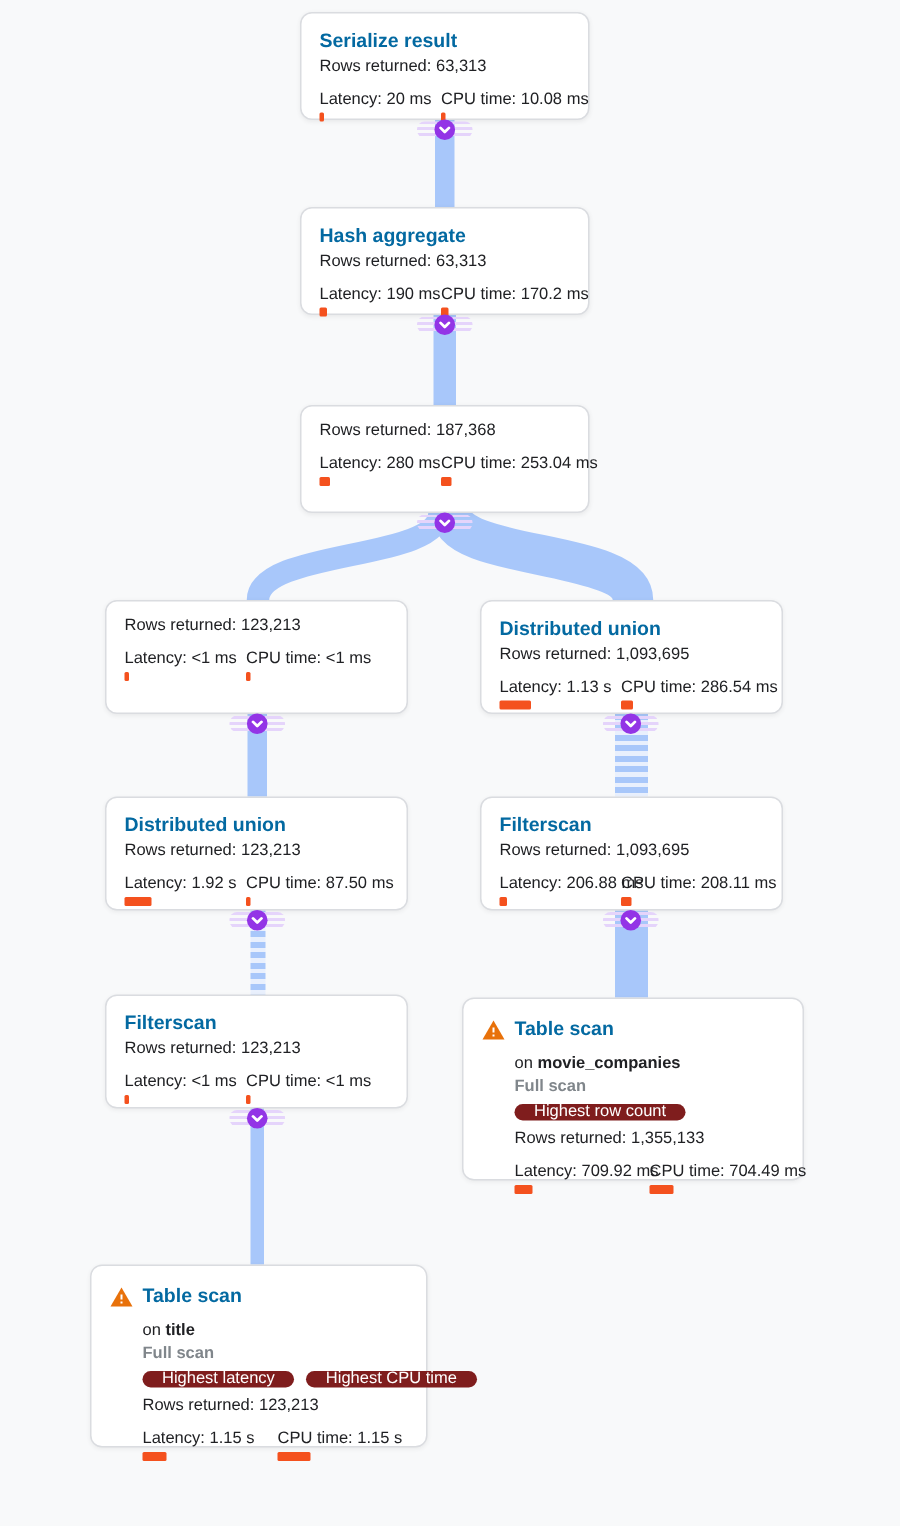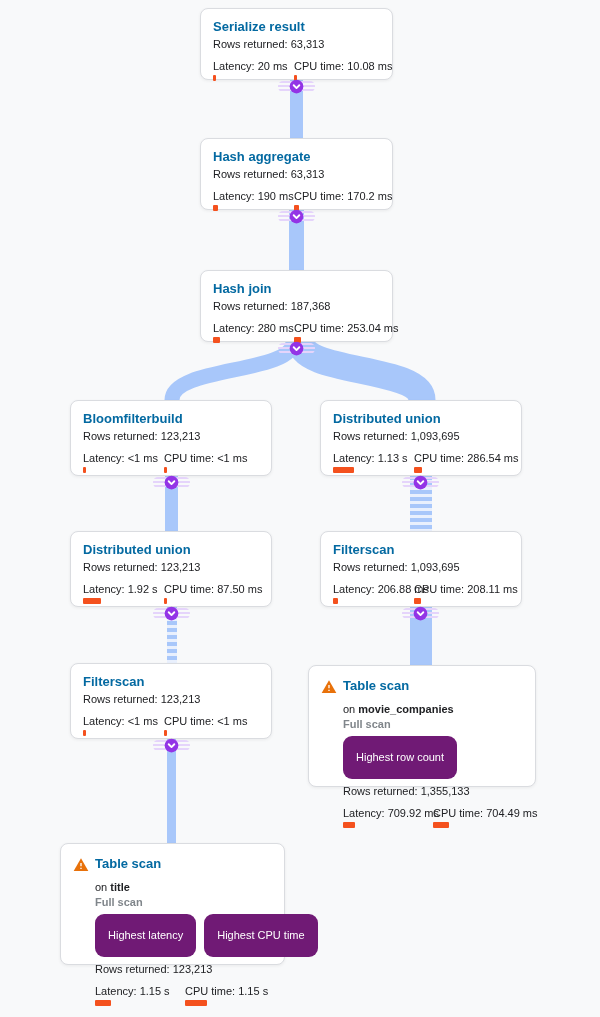--- a/index.html
+++ b/index.html
@@ -22,22 +22,22 @@
   .small .mleft { width:70px; margin-right:11px; }
 
   .tcard { padding:12px 12px; }
   .thead { display:flex; }
   .warn { flex:0 0 22px; padding-top:1px; }
   .tcontent { flex:1; }
   .on { font-size:11px; color:#202124; margin-top:10px; }
   .tname { font-weight:bold; }
   .fullscan { font-size:11px; color:#80868b; margin-top:3px;font-weight:bold; }
   .badges { display:flex; gap:8px; margin:6px 0 6px; }
-  .badge { background:#701a75; color:#fff; font-size:11px; line-height:1;
-           padding:16px 13px; border-radius:9px; white-space:nowrap; }
+  .badge { background:#7f1d1d; color:#fff; font-size:11px; line-height:1;
+           padding:0 13px; border-radius:9px; white-space:nowrap; }
   .tcard .mleft { width:78px; margin-right:12px; }
 
   .chev { position:absolute; width:15px; height:15px; z-index:6; }
   .chev::before { content:""; position:absolute; left:-11px; top:2px; width:37px; height:11px;
                   background:repeating-linear-gradient(to bottom, #e5d4fb 0 2px, rgba(0,0,0,0) 2px 4px);
                   border-radius:5px; }
   .chev svg { position:relative; display:block; }
 </style>
 </head>
 <body>
@@ -94,42 +94,40 @@
     </div>
   </div>
   <div class="chev" style="left:289px;top:209px;">
     <svg width="15" height="15" viewBox="0 0 24 24">
         <circle cx="12" cy="12" r="11" fill="#9334e6"></circle>
         <path d="M7.5 10l4.5 4.5L16.5 10" fill="none" stroke="#fff" stroke-width="3" stroke-linecap="round" stroke-linejoin="round"></path>
       </svg>
   </div>
 
   <div class="card small" style="left:200px;top:270px;width:193px;height:72px;">
-    <div class="title">Hash join</div>
     <div class="rows">Rows returned: 187,368</div>
     <div class="metrics">
       <div class="mleft">
         <div class="mlabel">Latency: 280 ms</div>
         <div class="bar" style="width: 7px;"></div>
       </div>
       <div>
         <div class="mlabel">CPU time: 253.04 ms</div>
         <div class="bar" style="width: 7px;"></div>
       </div>
     </div>
   </div>
   <div class="chev" style="left:289px;top:341px;">
     <svg width="15" height="15" viewBox="0 0 24 24">
         <circle cx="12" cy="12" r="11" fill="#9334e6"></circle>
         <path d="M7.5 10l4.5 4.5L16.5 10" fill="none" stroke="#fff" stroke-width="3" stroke-linecap="round" stroke-linejoin="round"></path>
       </svg>
   </div>
 
   <div class="card small" style="left:70px;top:400px;width:202px;height:76px;">
-    <div class="title">Bloomfilterbuild</div>
     <div class="rows">Rows returned: 123,213</div>
     <div class="metrics">
       <div class="mleft">
         <div class="mlabel">Latency: &lt;1 ms</div>
         <div class="bar" style="width: 3px;"></div>
       </div>
       <div>
         <div class="mlabel">CPU time: &lt;1 ms</div>
         <div class="bar" style="width: 3px;"></div>
       </div>

